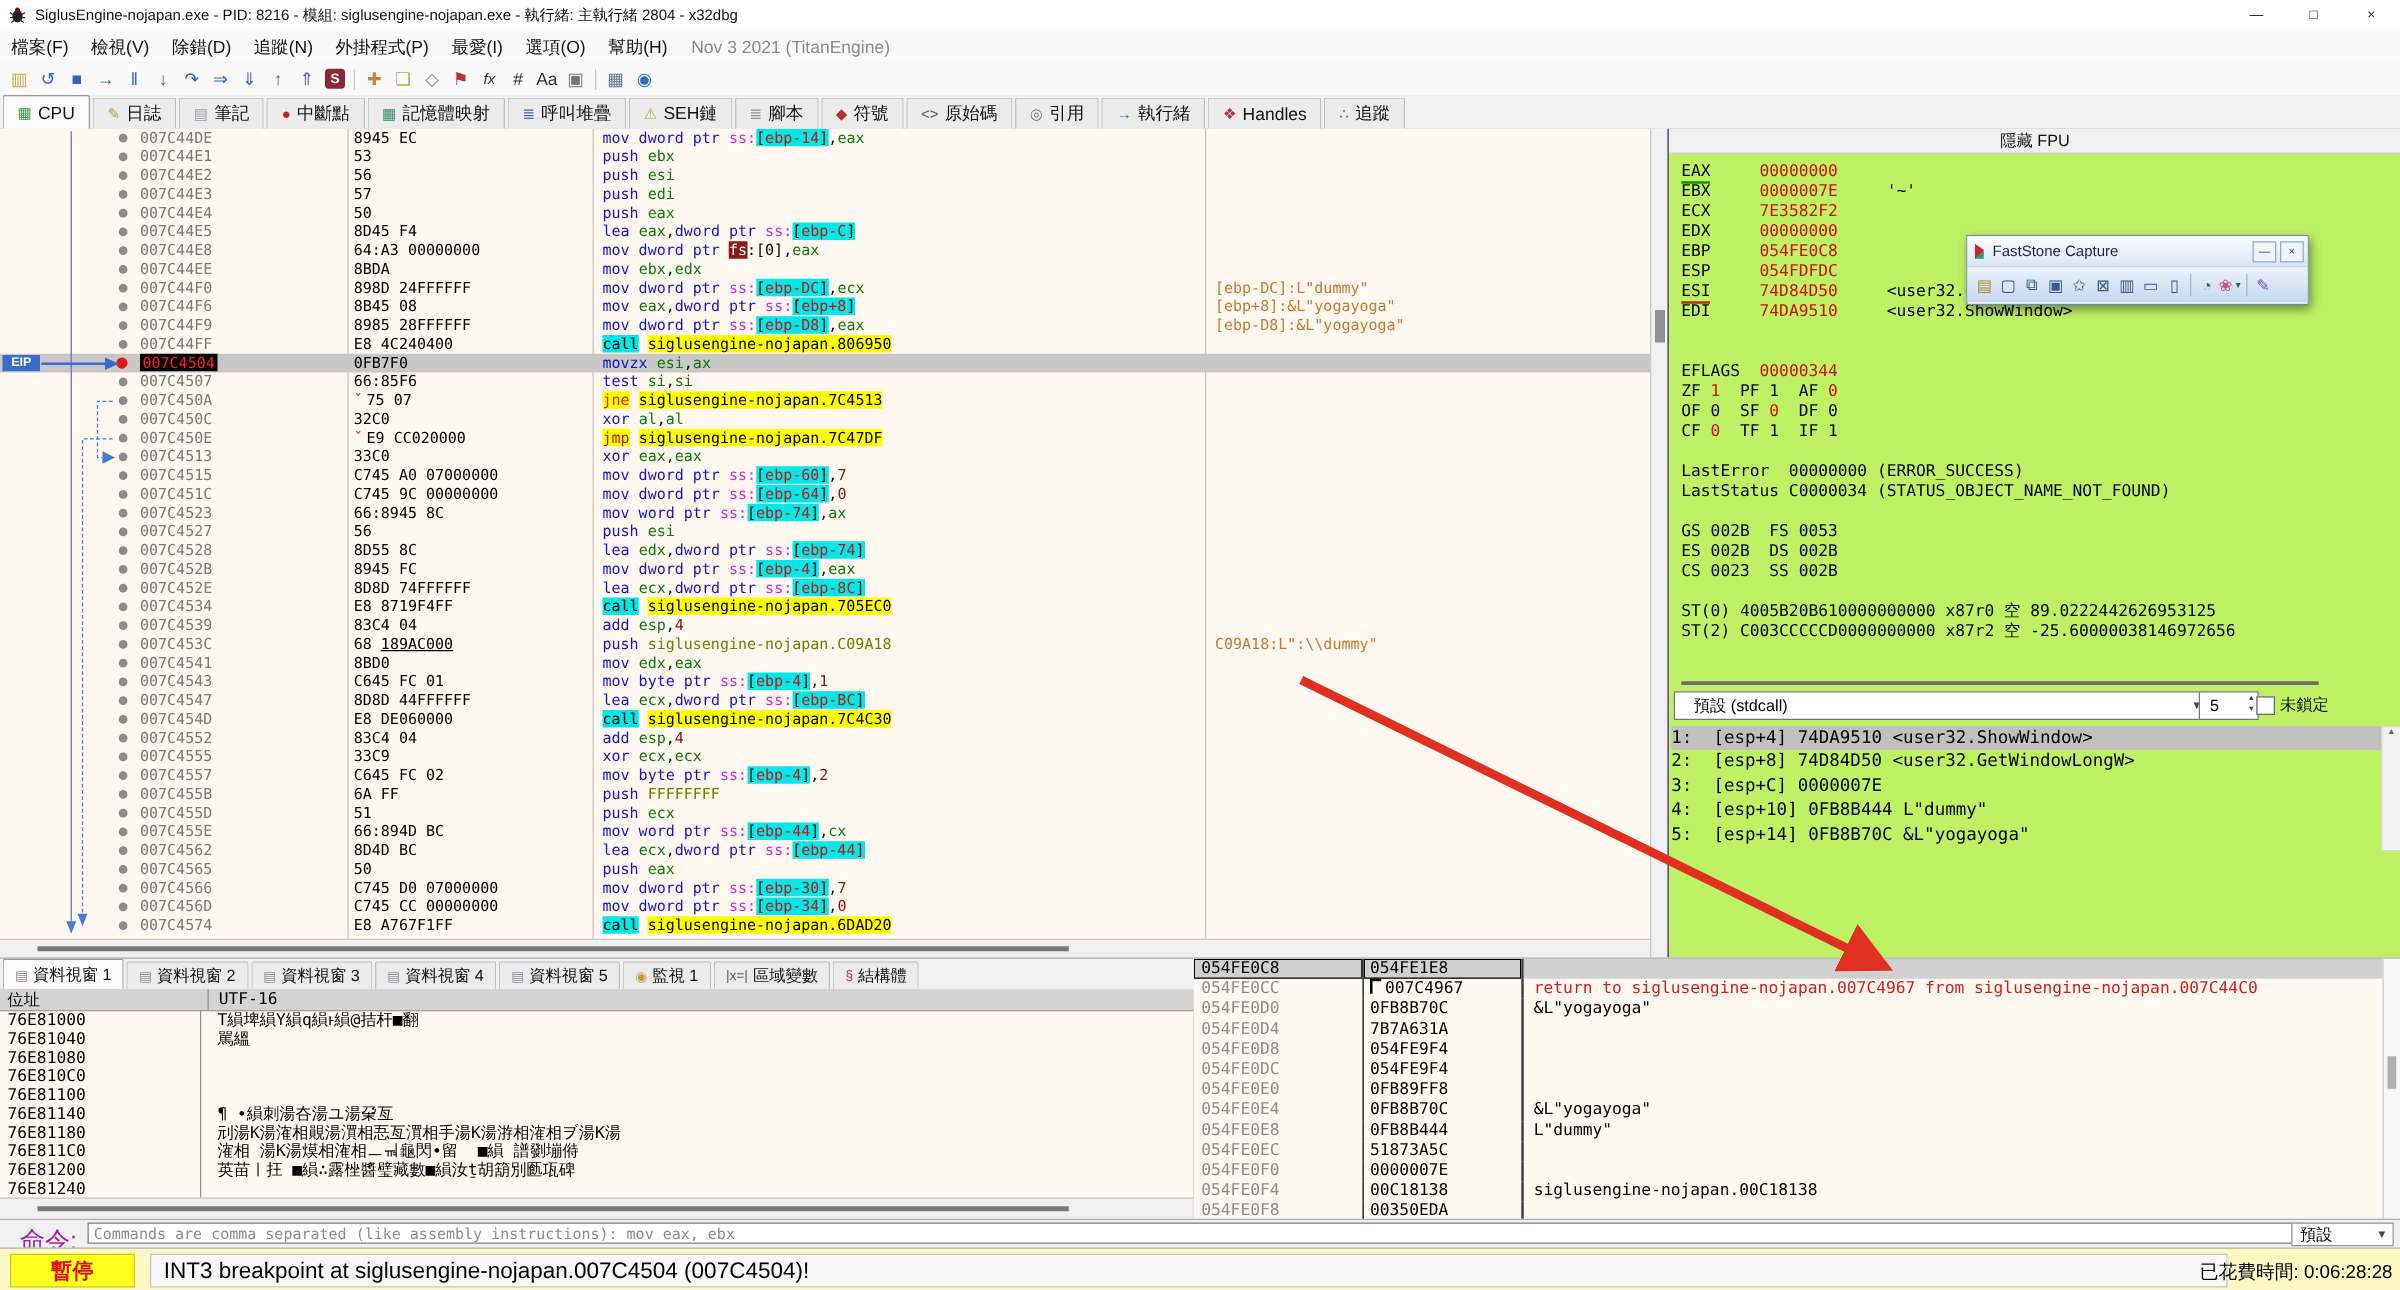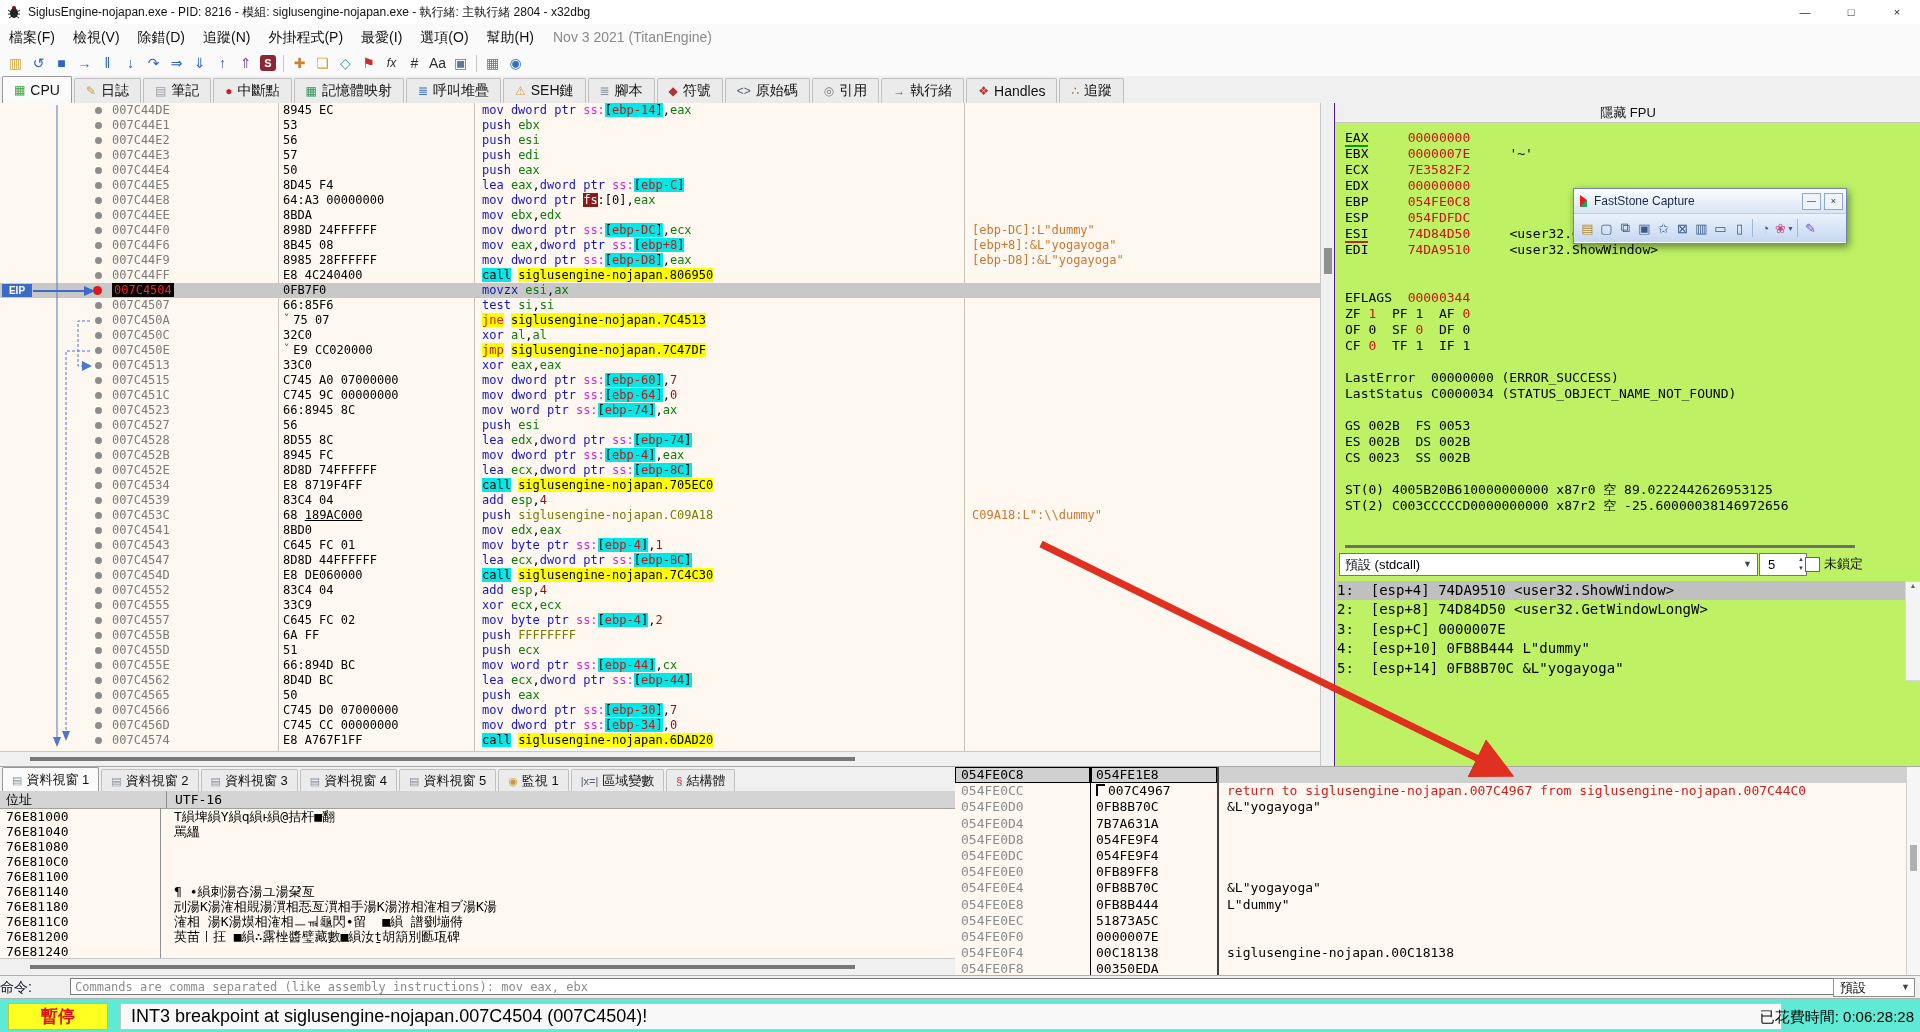--- a/index.html
+++ b/index.html
@@ -86,21 +86,21 @@
     font-size:13px;line-height:19px;color:#111;}
   #reglines{position:absolute;left:10px;top:27px;right:14px;}
   .rline{height:16px;line-height:16px;font-size:13px;font-family:"DejaVu Sans Mono",monospace;white-space:pre;}
   .rt-L{color:#000;}
   .rt-V{color:#CC1010;}
   .rt-A{color:#000;}
   .rt-ug{border-bottom:2px solid #00A000;}
   .rt-ur{border-bottom:2px solid #B03020;}
   #fpudivider{position:absolute;left:10px;top:442px;width:510px;height:3px;background:#6E6E6E;}
   #callcombo{position:absolute;left:4px;top:450px;width:412px;height:21px;background:#FFF;
-    border:1px solid #767676;font-size:13px;line-height:21px;padding-left:5px;color:#000;}
+    border:1px solid #767676;font-size:13px;line-height:21px;padding-left:15px;color:#000;}
   #callcombo .dd{position:absolute;right:5px;top:0;font-size:9px;color:#444;}
   #argcount{position:absolute;left:424px;top:450px;width:38px;height:21px;background:#FFF;
     border:1px solid #767676;font-size:13px;line-height:21px;padding-left:8px;color:#000;}
   #argcount .spin{position:absolute;right:2px;top:1px;font-size:6px;line-height:9px;color:#444;}
   #lockbox{position:absolute;left:470px;top:454px;width:13px;height:13px;background:#FFF;border:1px solid #666;}
   #locklabel{position:absolute;left:489px;top:452px;font-size:13px;color:#111;}
   #argrows{position:absolute;left:2px;top:478px;right:15px;}
   .arow{height:19.4px;line-height:19.4px;font-size:14px;font-family:"DejaVu Sans Mono",monospace;
     white-space:pre;color:#000;}
   .arow.sel{background:#C0C0C0;}
@@ -143,30 +143,30 @@
   .sc.red{color:#CC2020;}
   .retbr{display:inline-block;width:7px;height:10px;border-left:2px solid #000;border-top:2px solid #000;
     margin-right:3px;vertical-align:-1px;}
   #stackscroll{position:absolute;right:0;top:767px;width:13px;height:208px;background:#F6F6F6;
     border-left:1px solid #D0D0D0;}
   #stackscroll .handle{position:absolute;left:3px;top:78px;width:7px;height:26px;background:#B0B0B0;}
 
   
   #cmdbar{position:absolute;left:0;top:975px;width:1920px;height:23px;background:#F0F0F0;
     border-top:1px solid #B0B0B0;}
-  #cmdlabel{position:absolute;left:0;top:3px;font-size:14px;color:#0f172a;}
+  #cmdlabel{position:absolute;left:16px;top:3px;font-size:20px;color:#a21caf;}
   #cmdinput{position:absolute;left:70px;top:2px;width:1762px;height:15px;border:1px solid #7A7A7A;
     background:#FFF;font-family:"DejaVu Sans Mono",monospace;font-size:12px;padding:0 4px;color:#222;}
   #cmdinput::placeholder{color:#8C8C8C;}
   #cmdprofile{position:absolute;right:5px;top:2px;width:74px;height:17px;background:#FFF;
     border:1px solid #909090;font-size:13px;line-height:17px;padding-left:6px;color:#000;}
   #cmdprofile .dd{position:absolute;right:4px;top:0;font-size:9px;color:#444;}
 
   
-  #statusbar{position:absolute;left:0;top:998px;width:1920px;height:34px;background:#5eead4;
+  #statusbar{position:absolute;left:0;top:998px;width:1920px;height:34px;background:#fef9c3;
     border-top:1px solid #B0B0B0;}
   #statebadge{position:absolute;left:8px;top:4px;width:98px;height:25px;background:#FFFF20;
     border:1px solid #C8C820;color:#E01010;font-weight:bold;font-size:17px;text-align:center;
     line-height:25px;}
   #statusmsg{position:absolute;left:120px;top:4px;width:1650px;height:25px;background:#F8F8F8;
     border:1px solid #C4C4C4;font-size:18px;line-height:25px;padding-left:10px;color:#000;
     white-space:nowrap;overflow:hidden;}
   #elapsed{position:absolute;right:6px;top:9px;font-size:15px;color:#000;white-space:nowrap;}
 
   

